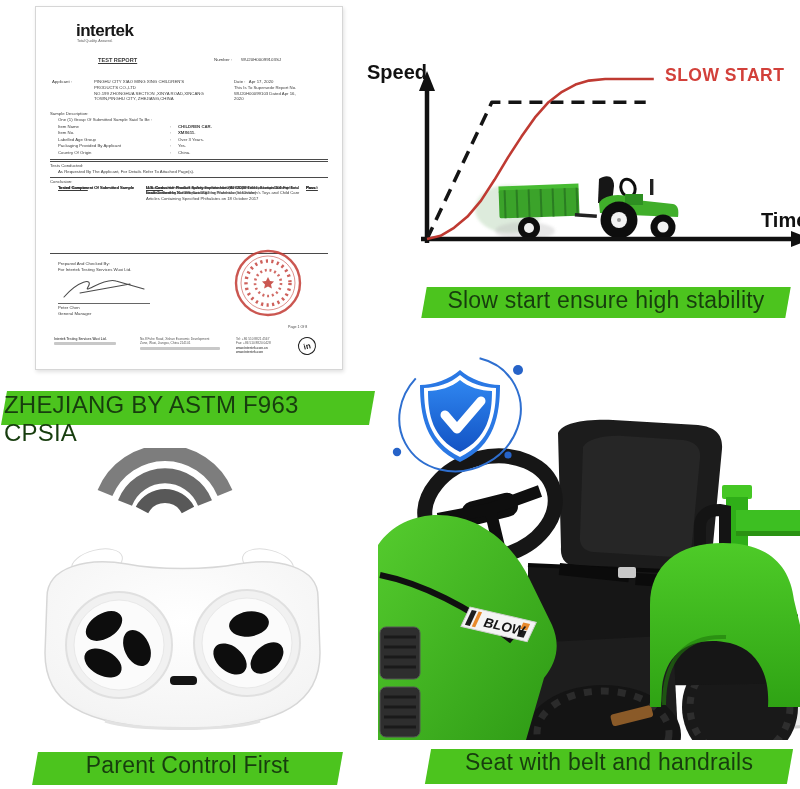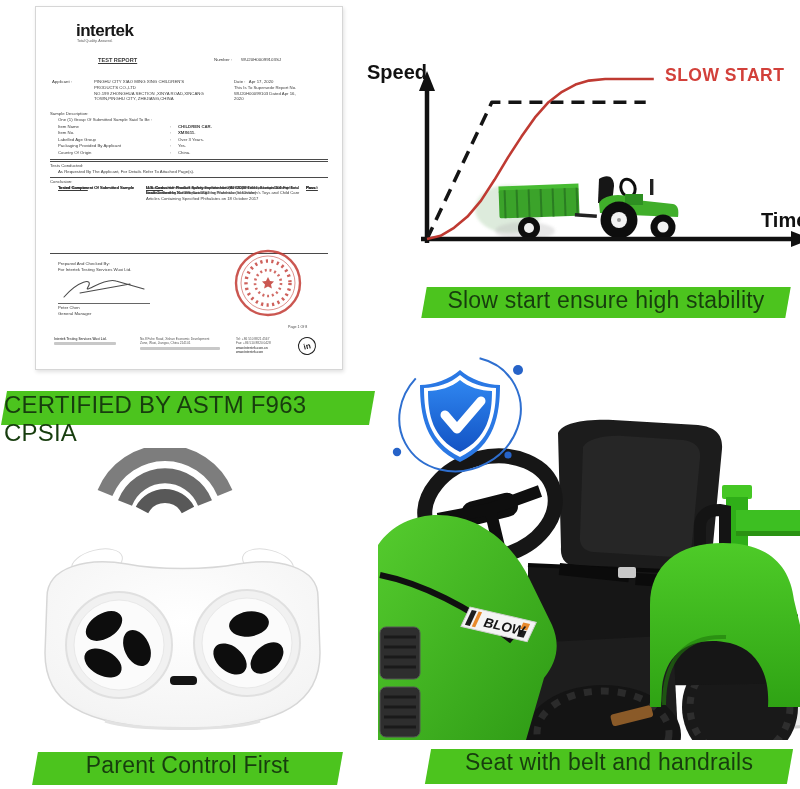--- a/index.html
+++ b/index.html
@@ -241,21 +241,21 @@
       <text x="306" y="42" font-size="17.5" font-weight="bold" letter-spacing=".5" style="fill:var(--accent_red)">SLOW START</text>
     </svg>
   </div>
 
   <div class="banner" id="banner-slow">
     <div class="banner-bg"></div>
     <div class="banner-label">Slow start ensure high stability</div>
   </div>
   <div class="banner" id="banner-cert">
     <div class="banner-bg"></div>
-    <div class="banner-label">CERTIFIED BY ASTM F963 CPSIA</div>
+    <div class="banner-label">ZHEJIANG BY ASTM F963 CPSIA</div>
   </div>
   <div class="banner" id="banner-seat">
     <div class="banner-bg"></div>
     <div class="banner-label">Seat with belt and handrails</div>
   </div>
   <div class="banner" id="banner-parent">
     <div class="banner-bg"></div>
     <div class="banner-label">Parent Control First</div>
   </div>
 

